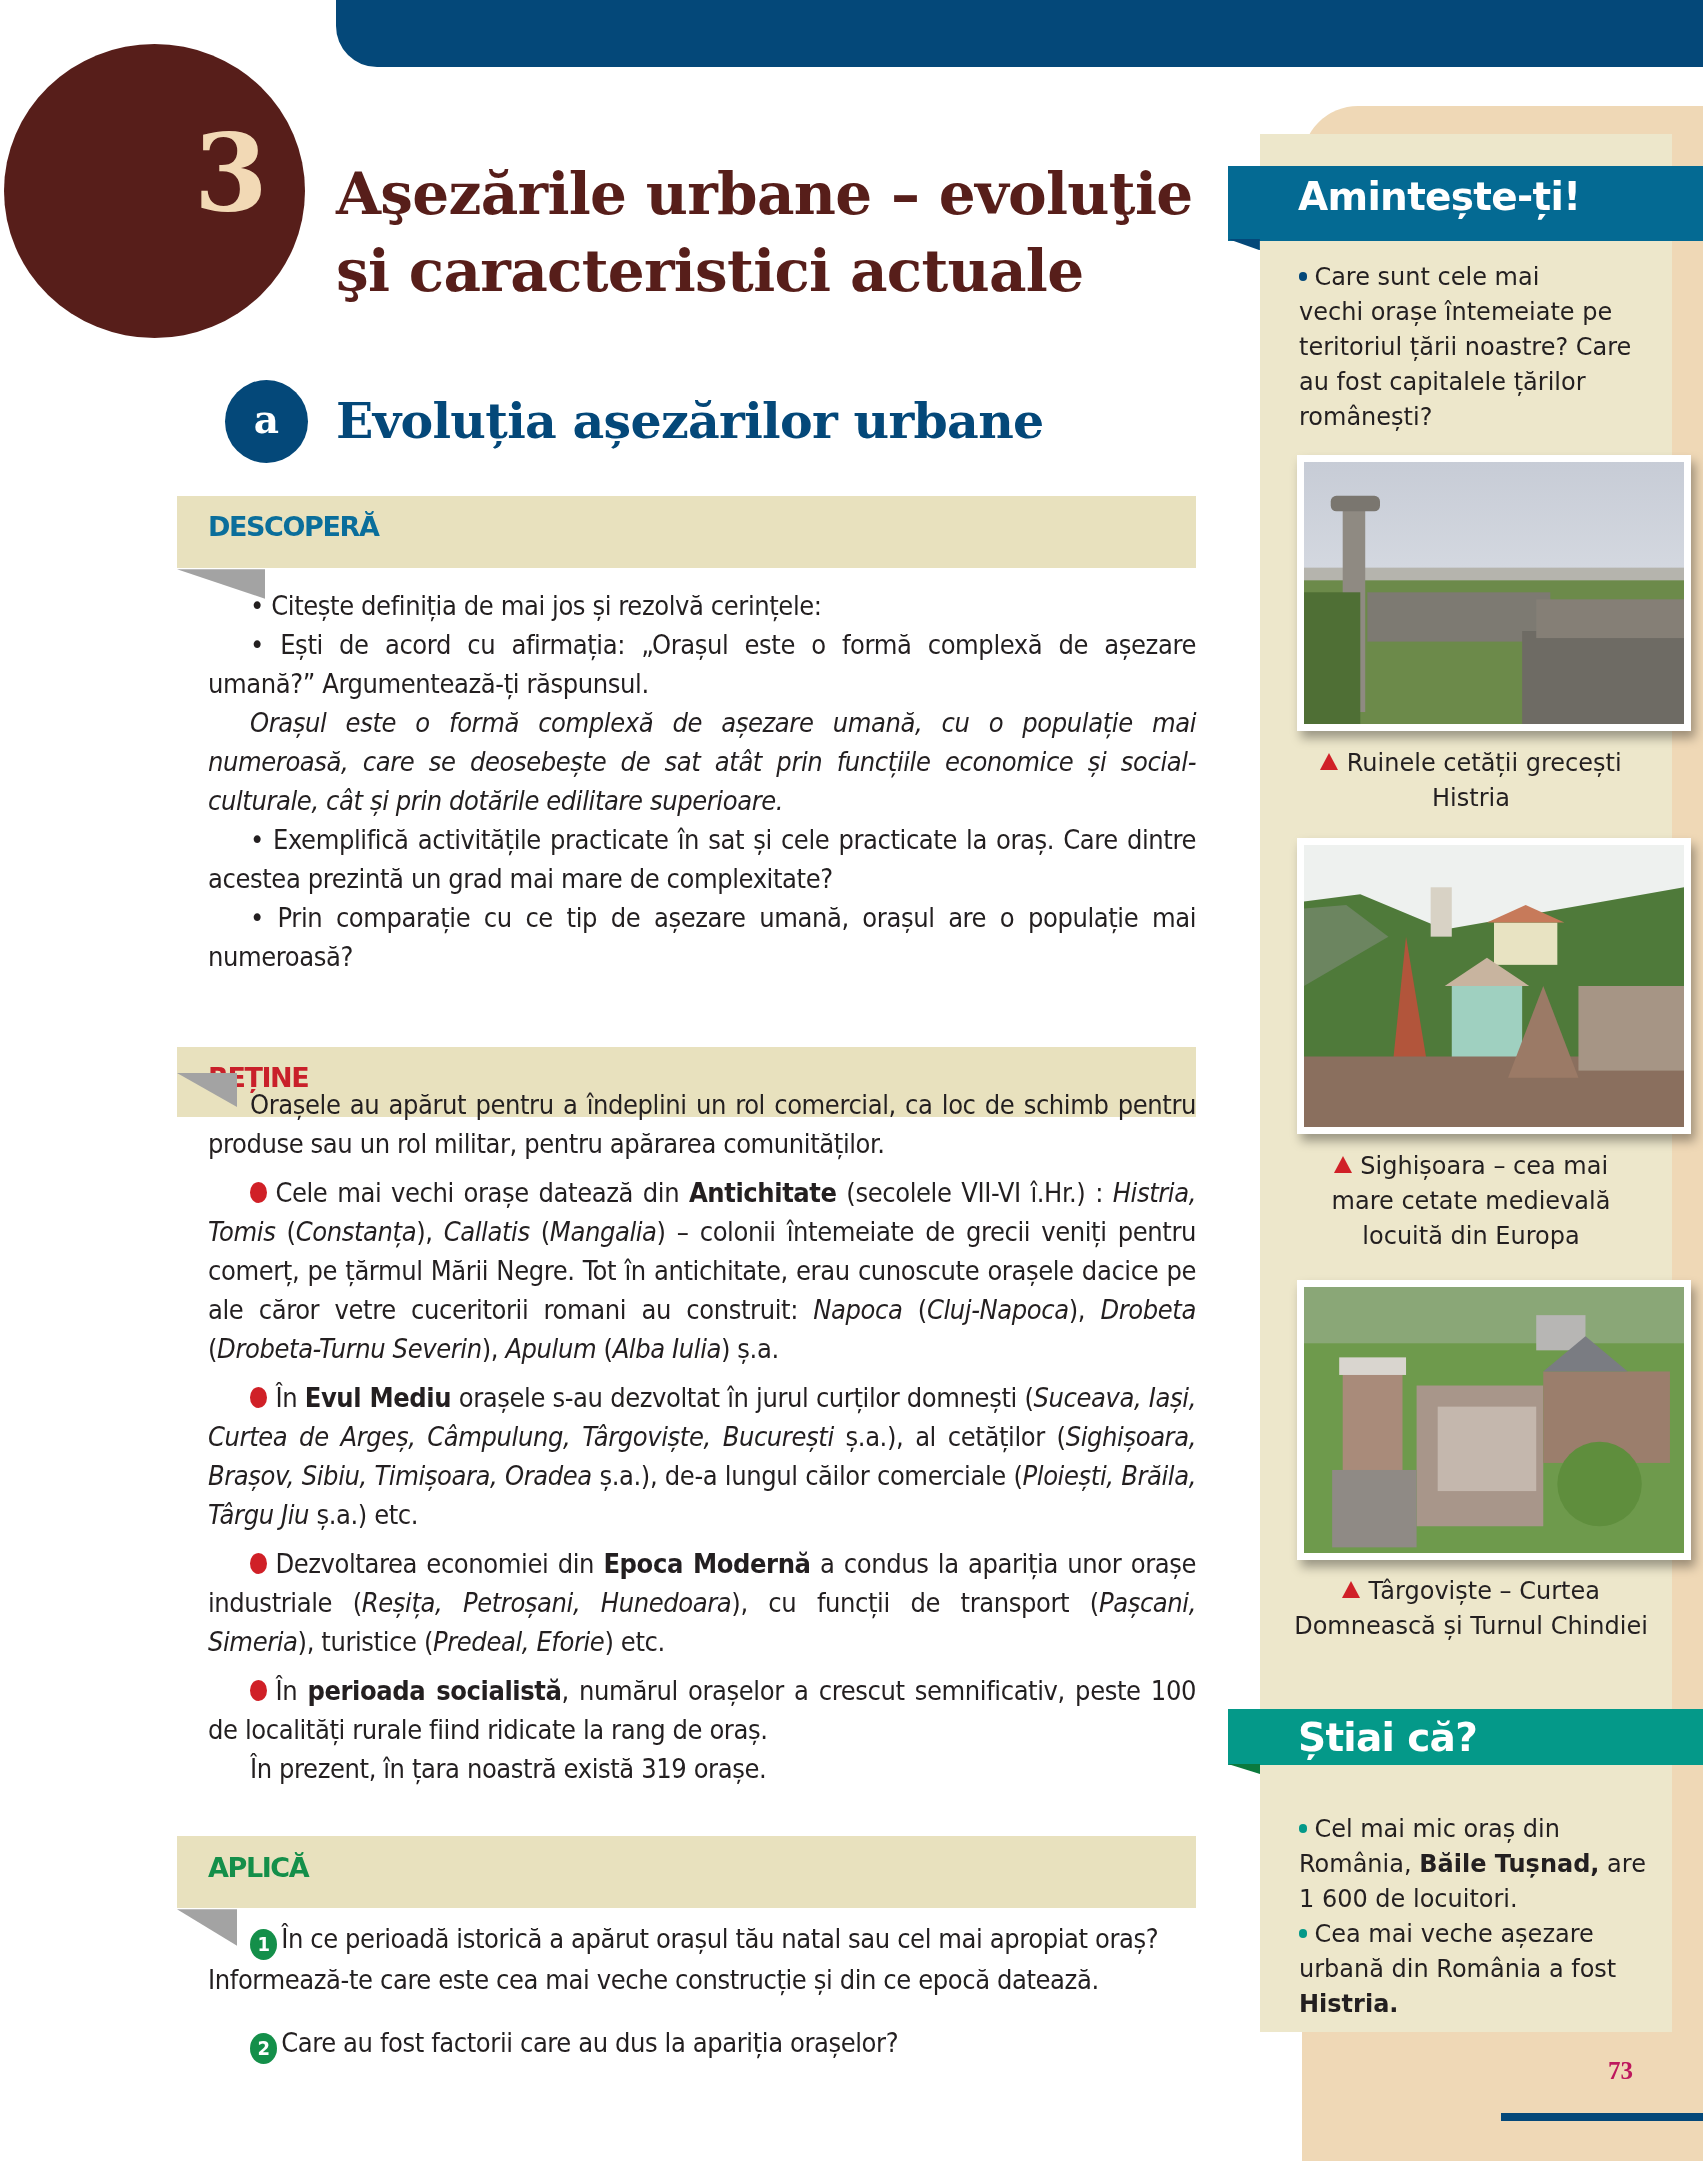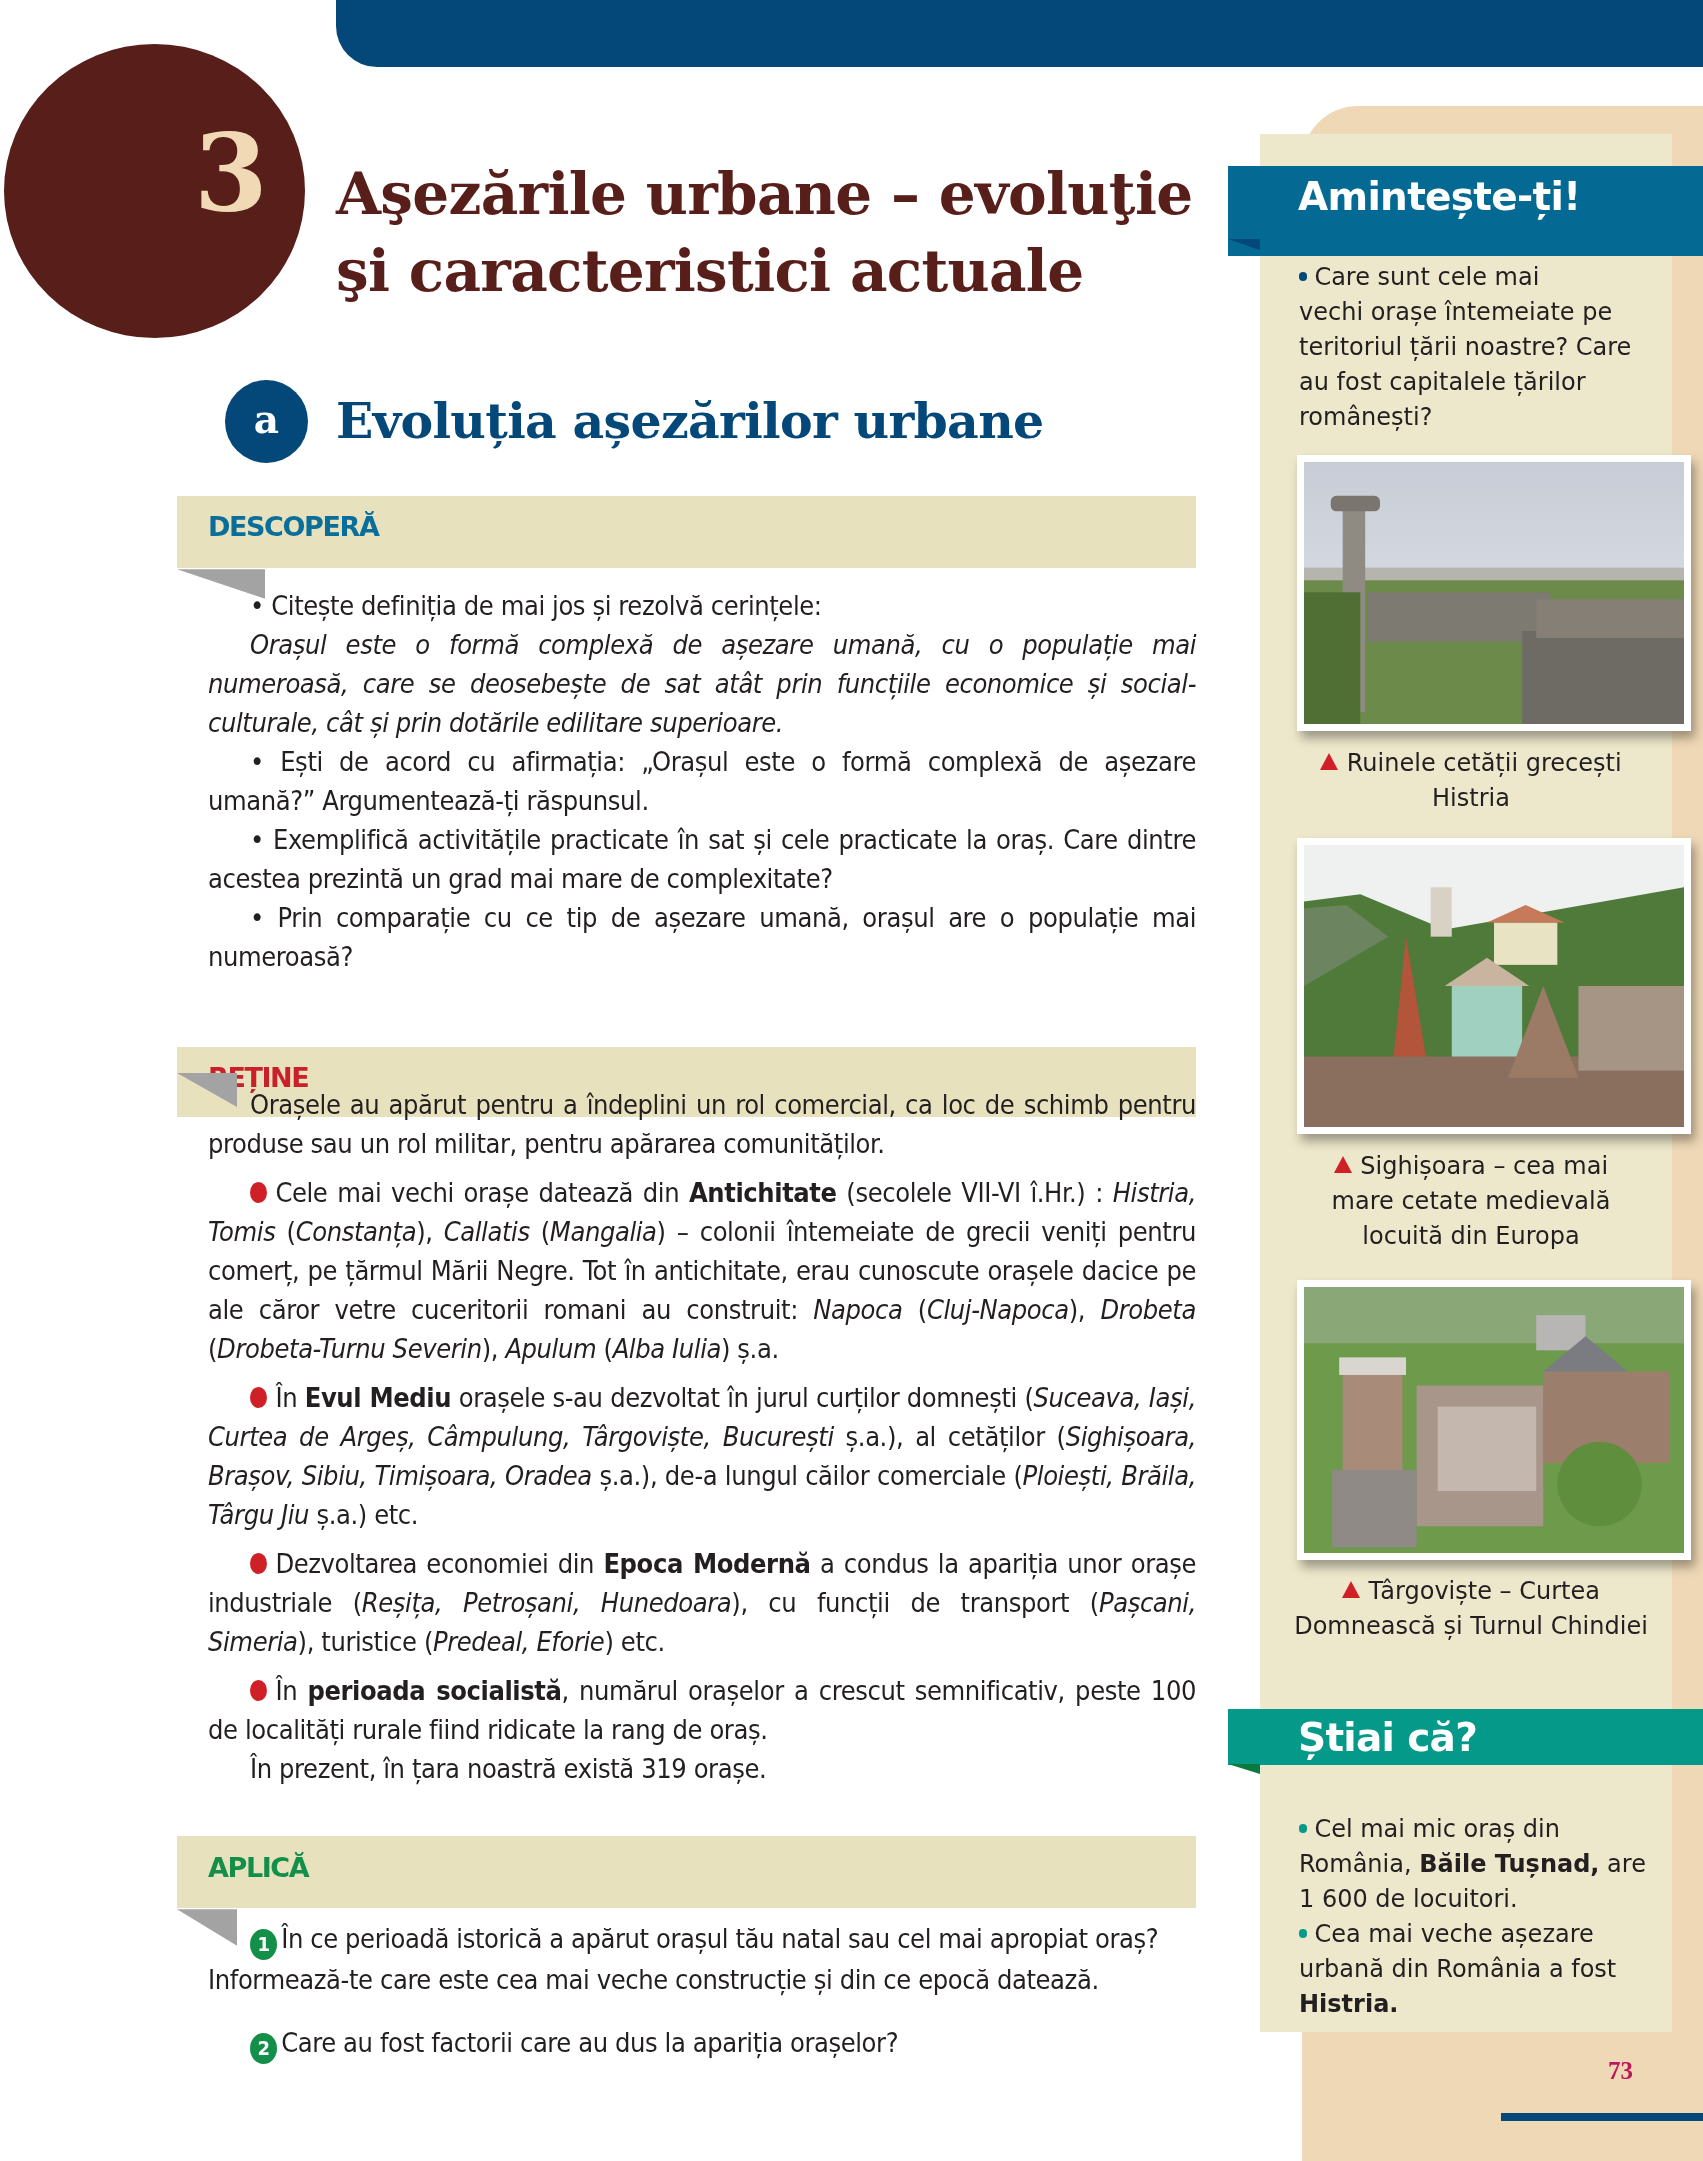--- a/index.html
+++ b/index.html
@@ -29,21 +29,21 @@
 
   .text-block { position: absolute; left: 208px; width: 988px; font-size: 27px; line-height: 39px; text-align: justify; font-family: "DejaVu Sans Condensed", "Liberation Sans Narrow", "Liberation Sans", sans-serif; letter-spacing: -0.4px; }
   .text-block p { margin: 0; }
   .indent { text-indent: 42px; }
   .red-dot { display: inline-block; width: 17px; height: 21px; border-radius: 50%; background: #d02027; vertical-align: -1.4px; margin-right: 8.4px; }
   .num-circle { display: inline-block; width: 27px; height: 31px; border-radius: 50%; background: #148f4a; color: #fff; font-weight: bold; font-size: 20px; line-height: 31px; text-align: center; vertical-align: -2.8px; margin-right: 4.2px; text-indent: 0; }
 
   
   #sidebar-bg { left: 1302px; top: 106px; width: 402px; height: 2056px; background: #efd8b6; border-top-left-radius: 56px; }
   .side-panel { position: absolute; left: 1260px; width: 412px; background: #ede7cb; }
-  .side-header { position: absolute; left: 1228px; width: 476px; height: 90px; }
+  .side-header { position: absolute; left: 1228px; width: 476px; height: 75px; }
   .side-header .label { position: absolute; left: 70px; top: 8.4px; font-family: "DejaVu Sans", sans-serif; font-weight: bold; font-size: 39px; color: #fff; letter-spacing: -0.7px; }
   .side-text { position: absolute; left: 1299px; width: 366px; font-family: "DejaVu Sans", sans-serif; font-size: 24px; line-height: 35px; color: #231f20; }
   .side-text p { margin: 0; }
   .blue-dot { display: inline-block; width: 8.4px; height: 8.4px; border-radius: 50%; background: #044879; vertical-align: 4.2px; margin-right: 7px; }
   .teal-dot { display: inline-block; width: 8.4px; height: 8.4px; border-radius: 50%; background: #049989; vertical-align: 4.2px; margin-right: 7px; }
 
   .photo { position: absolute; left: 1297px; width: 394px; background: #fff; box-shadow: 4.2px 7px 10px rgba(0,0,0,0.35); padding: 7px; box-sizing: border-box; }
   .photo .img { width: 100%; height: 100%; }
   .caption { position: absolute; left: 1267px; width: 408px; text-align: center; font-family: "DejaVu Sans", sans-serif; font-size: 24px; line-height: 35px; color: #231f20; }
   .tri-up { display: inline-block; width: 0; height: 0; border-left: 9.1px solid transparent; border-right: 9.1px solid transparent; border-bottom: 17px solid #d02027; margin-right: 8.4px; vertical-align: 1.4px; }
@@ -67,22 +67,22 @@
 <div id="section-title" class="abs">Evoluția așezărilor urbane</div>
 
 <div class="box-header" style="top:496px;height:72px;">
   <span class="label" style="top:17px;color:#0a6e9b;">DESCOPERĂ</span>
 </div>
 <svg class="abs" style="left:177px;top:569px;" width="88" height="30" viewBox="0 0 125 42">
     <polygon points="0,0 125,0 125,42" fill="#a3a3a3"></polygon>
   </svg>
 <div class="text-block" style="top:586px;">
   <p class="indent">• Citește definiția de mai jos și rezolvă cerințele:</p>
+  <p class="indent">• Ești de acord cu afirmația: „Orașul este o formă complexă de așezare umană?” Argumentează-ți răspunsul.</p>
   <p class="indent" style="font-style:italic;">Orașul este o formă complexă de așezare umană, cu o populație mai numeroasă, care se deosebește de sat atât prin funcțiile economice și social-culturale, cât și prin dotările edilitare superioare.</p>
-  <p class="indent">• Ești de acord cu afirmația: „Orașul este o formă complexă de așezare umană?” Argumentează-ți răspunsul.</p>
   <p class="indent">• Exemplifică activitățile practicate în sat și cele practicate la oraș. Care dintre acestea prezintă un grad mai mare de complexitate?</p>
   <p class="indent">• Prin comparație cu ce tip de așezare umană, orașul are o populație mai numeroasă?</p>
 </div>
 
 <div class="box-header" style="top:1047px;height:70px;">
   <span class="label" style="top:17px;color:#c9202a;">REȚINE</span>
 </div>
 <svg class="abs" style="left:177px;top:1073px;" width="60" height="34" viewBox="0 0 85 48">
     <polygon points="0,0 85,0 85,48" fill="#a3a3a3"></polygon>
   </svg>

